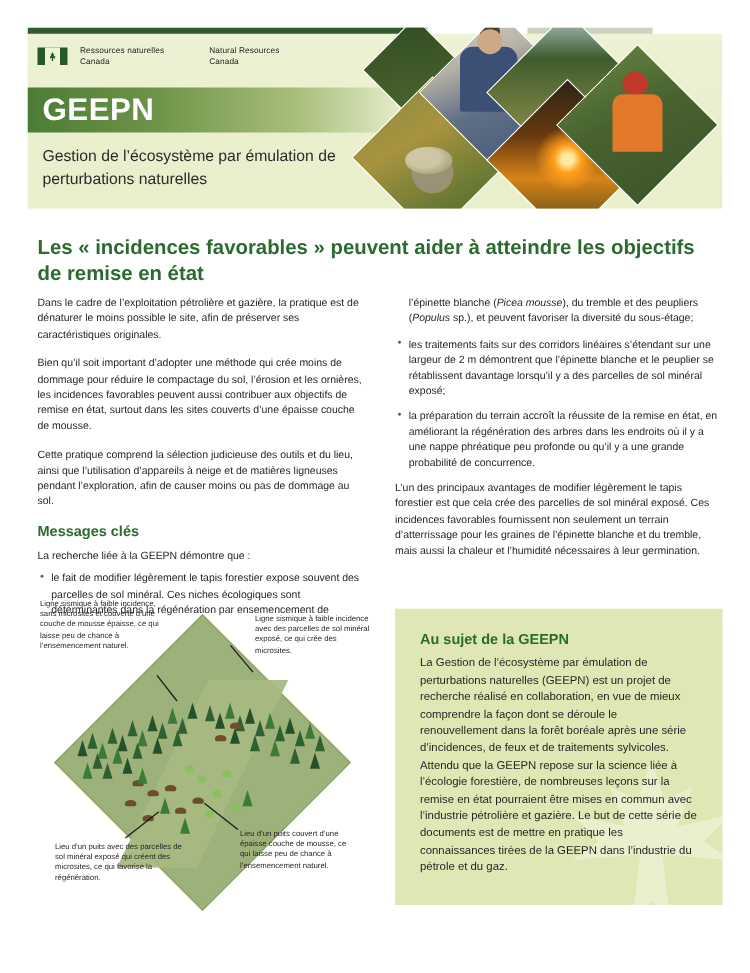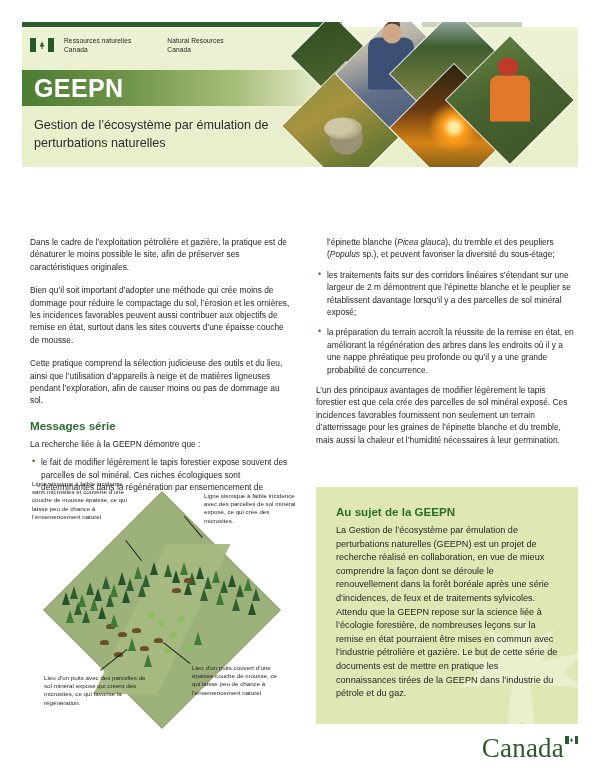--- a/index.html
+++ b/index.html
@@ -469,35 +469,36 @@
         </div>
       <div class="dia d4">
           <div class="inner"></div>
         </div>
       <div class="dia d5">
           <div class="inner"></div>
         </div>
     </div>
   </div>
 
+  <div class="headline">Les « incidences favorables » peuvent aider à atteindre les objectifs de remise en état</div>
 
   <div class="col-left">
     <p class="body-p">Dans le cadre de l’exploitation pétrolière et gazière, la pratique est de dénaturer le moins possible le site, afin de préserver ses caractéristiques originales.</p>
     <p class="body-p">Bien qu’il soit important d’adopter une méthode qui crée moins de dommage pour réduire le compactage du sol, l’érosion et les ornières, les incidences favorables peuvent aussi contribuer aux objectifs de remise en état, surtout dans les sites couverts d’une épaisse couche de mousse.</p>
     <p class="body-p">Cette pratique comprend la sélection judicieuse des outils et du lieu, ainsi que l’utilisation d’appareils à neige et de matières ligneuses pendant l’exploration, afin de causer moins ou pas de dommage au sol.</p>
 
-    <h2 class="sub-head">Messages série</h2>
+    <h2 class="sub-head">Messages clés</h2>
     <p class="lead-in">La recherche liée à la GEEPN démontre que :</p>
     <ul class="bullets">
       <li>le fait de modifier légèrement le tapis forestier expose souvent des parcelles de sol minéral. Ces niches écologiques sont déterminantes dans la régénération par ensemencement de</li>
     </ul>
   </div>
 
   <div class="col-right">
-    <p class="cont-p"><span>l’épinette blanche (</span><em>Picea glauca</em><span>), du tremble et des peupliers (</span><em>Populus</em><span> sp.), et peuvent favoriser la diversité du sous-étage;</span></p>
+    <p class="cont-p"><span>l’épinette blanche (</span><em>Picea mousse</em><span>), du tremble et des peupliers (</span><em>Populus</em><span> sp.), et peuvent favoriser la diversité du sous-étage;</span></p>
 
     <ul class="bullets">
       <li>les traitements faits sur des corridors linéaires s’étendant sur une largeur de 2 m démontrent que l’épinette blanche et le peuplier se rétablissent davantage lorsqu’il y a des parcelles de sol minéral exposé;</li>
       <li>la préparation du terrain accroît la réussite de la remise en état, en améliorant la régénération des arbres dans les endroits où il y a une nappe phréatique peu profonde ou qu’il y a une grande probabilité de concurrence.</li>
     </ul>
 
     <p class="body-p">L’un des principaux avantages de modifier légèrement le tapis forestier est que cela crée des parcelles de sol minéral exposé. Ces incidences favorables fournissent non seulement un terrain d’atterrissage pour les graines de l’épinette blanche et du tremble, mais aussi la chaleur et l’humidité nécessaires à leur germination.</p>
   </div>
 
   <div class="illus">
@@ -584,18 +585,14 @@
   <div class="about">
     <svg class="about-leaf" viewBox="0 0 100 100">
       <path fill="#ffffff" d="M50 6 L57 28 L72 21 L64 42 L92 36 L78 50 L92 60 L56 57 L60 92 L50 82 L40 92 L44 57 L8 60 L22 50 L8 36 L36 42 L28 21 L43 28 Z"></path>
     </svg>
     <div class="about-inner">
       <h2 class="about-title">Au sujet de la GEEPN</h2>
       <p class="about-body">La Gestion de l’écosystème par émulation de perturbations naturelles (GEEPN) est un projet de recherche réalisé en collaboration, en vue de mieux comprendre la façon dont se déroule le renouvellement dans la forêt boréale après une série d’incidences, de feux et de traitements sylvicoles. Attendu que la GEEPN repose sur la science liée à l’écologie forestière, de nombreuses leçons sur la remise en état pourraient être mises en commun avec l’industrie pétrolière et gazière. Le but de cette série de documents est de mettre en pratique les connaissances tirées de la GEEPN dans l’industrie du pétrole et du gaz.</p>
     </div>
   </div>
 
-  <div class="canada-wm">
-    <span class="canada-text">Canada</span>
-    <span class="canada-flag"></span>
-  </div>
 
 </div>
 
 </body></html>

